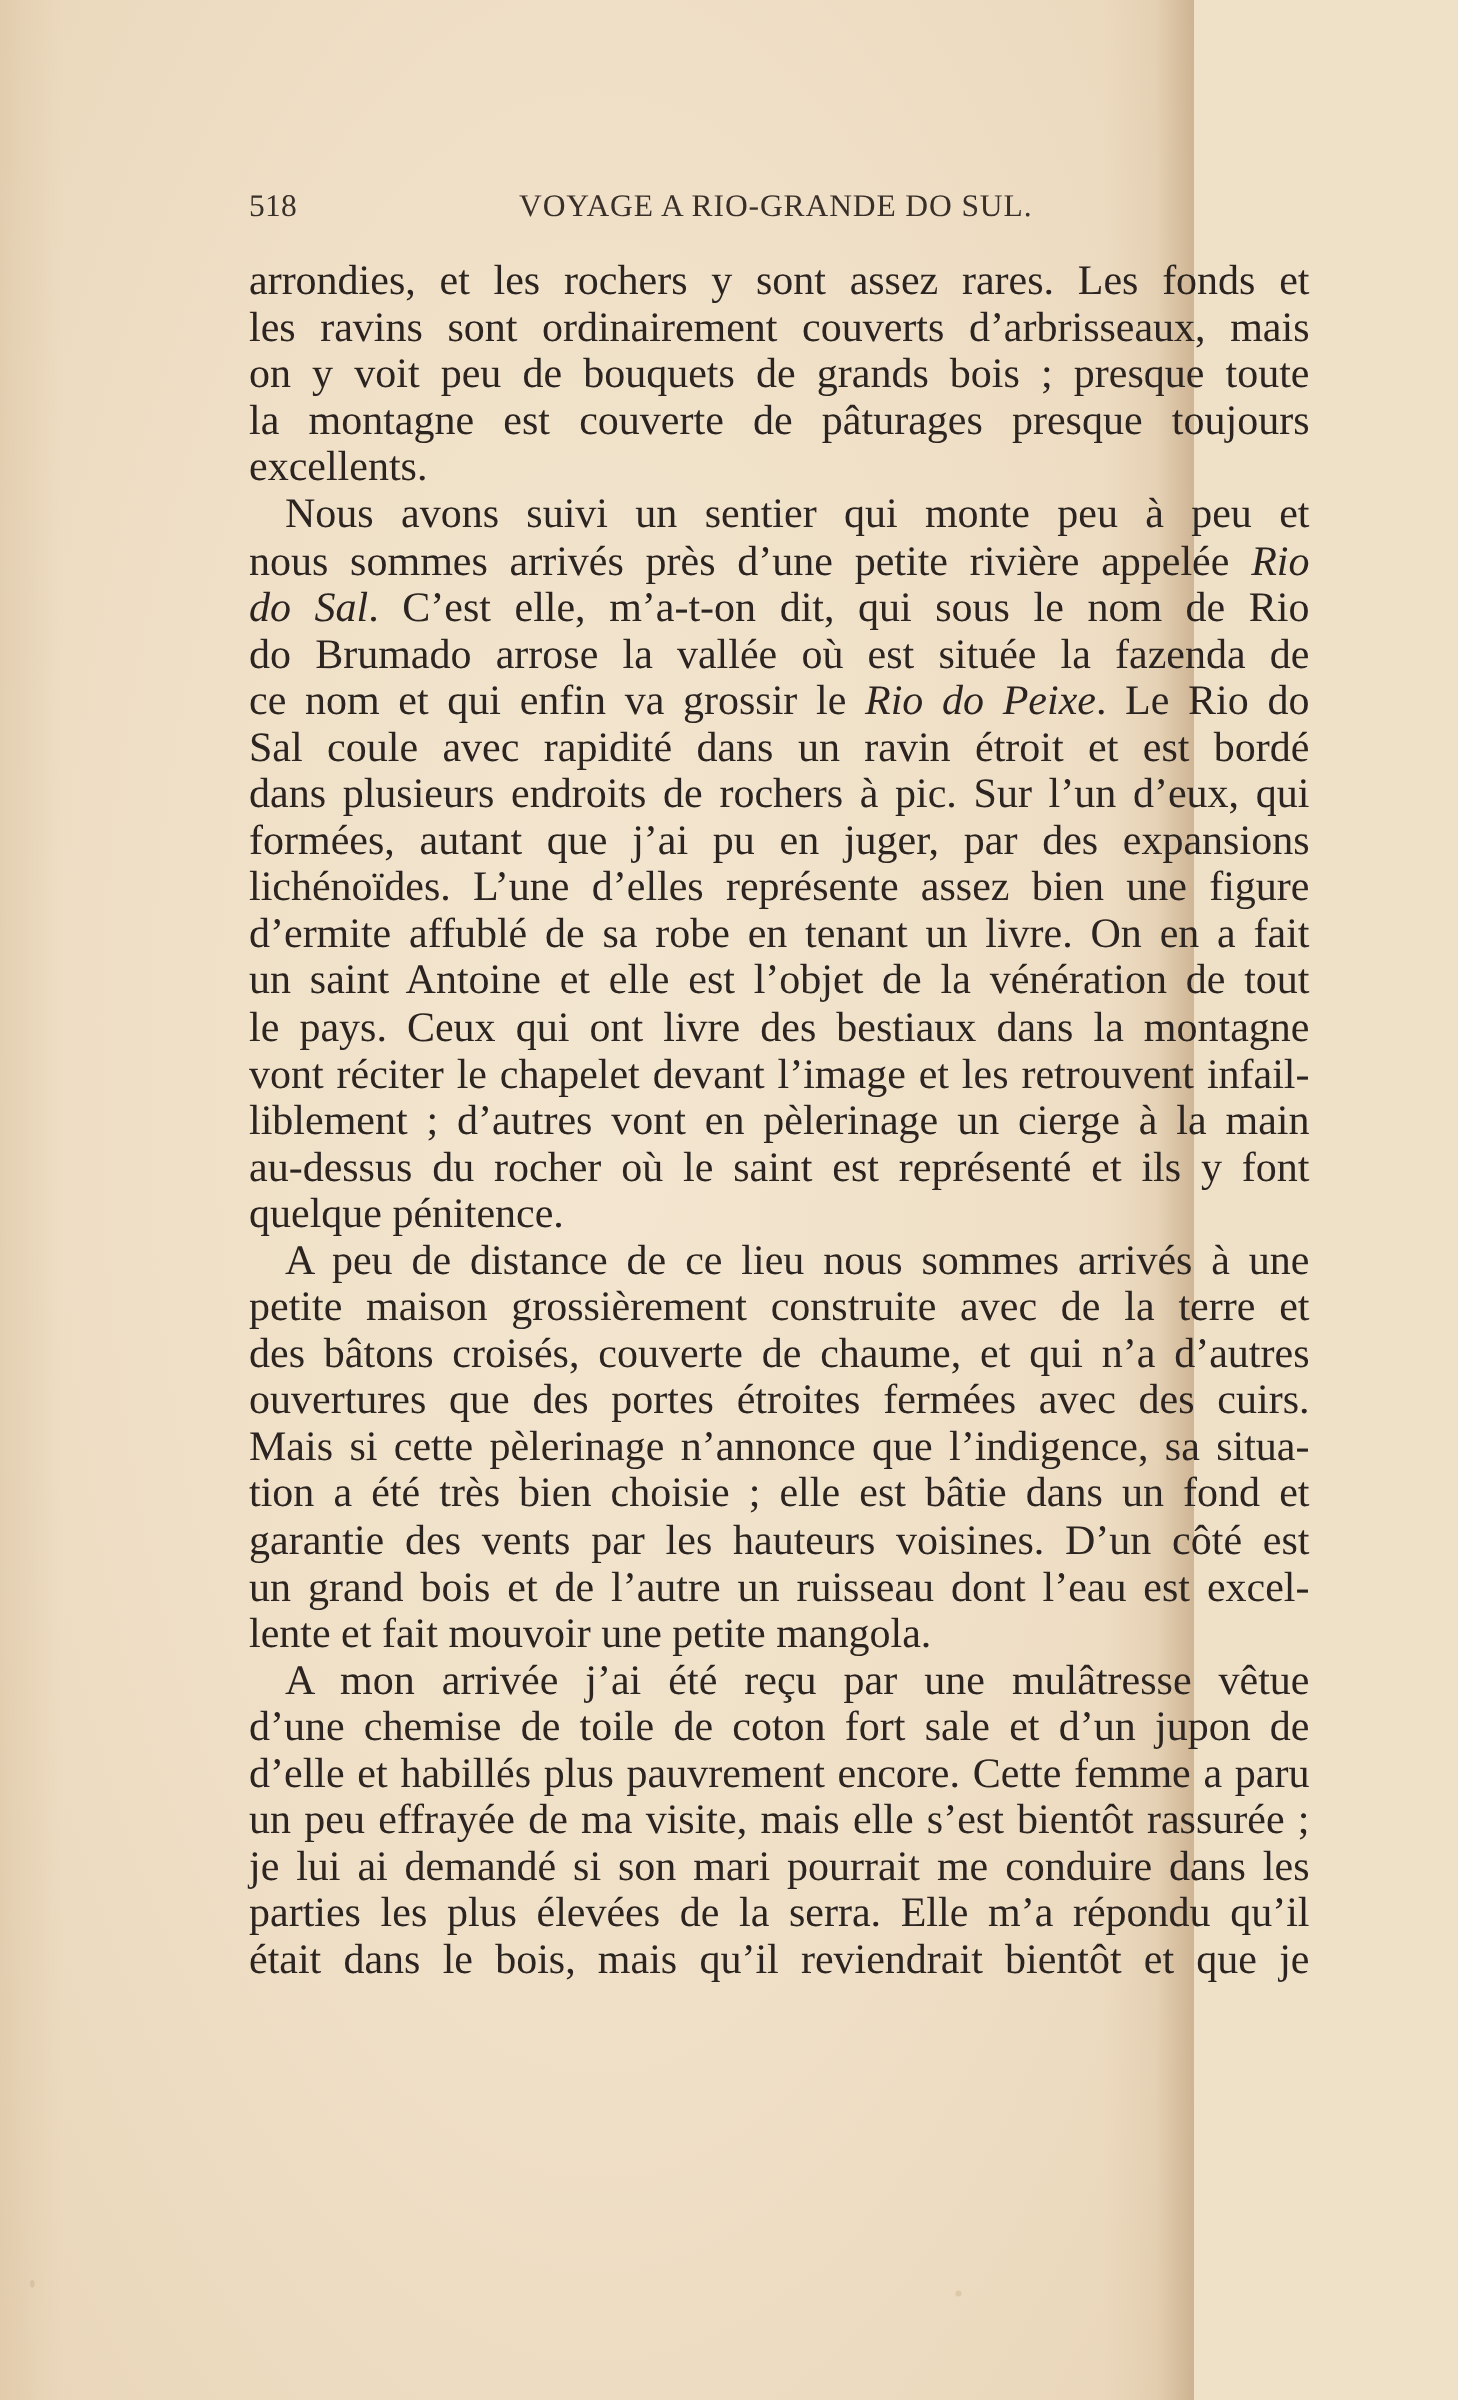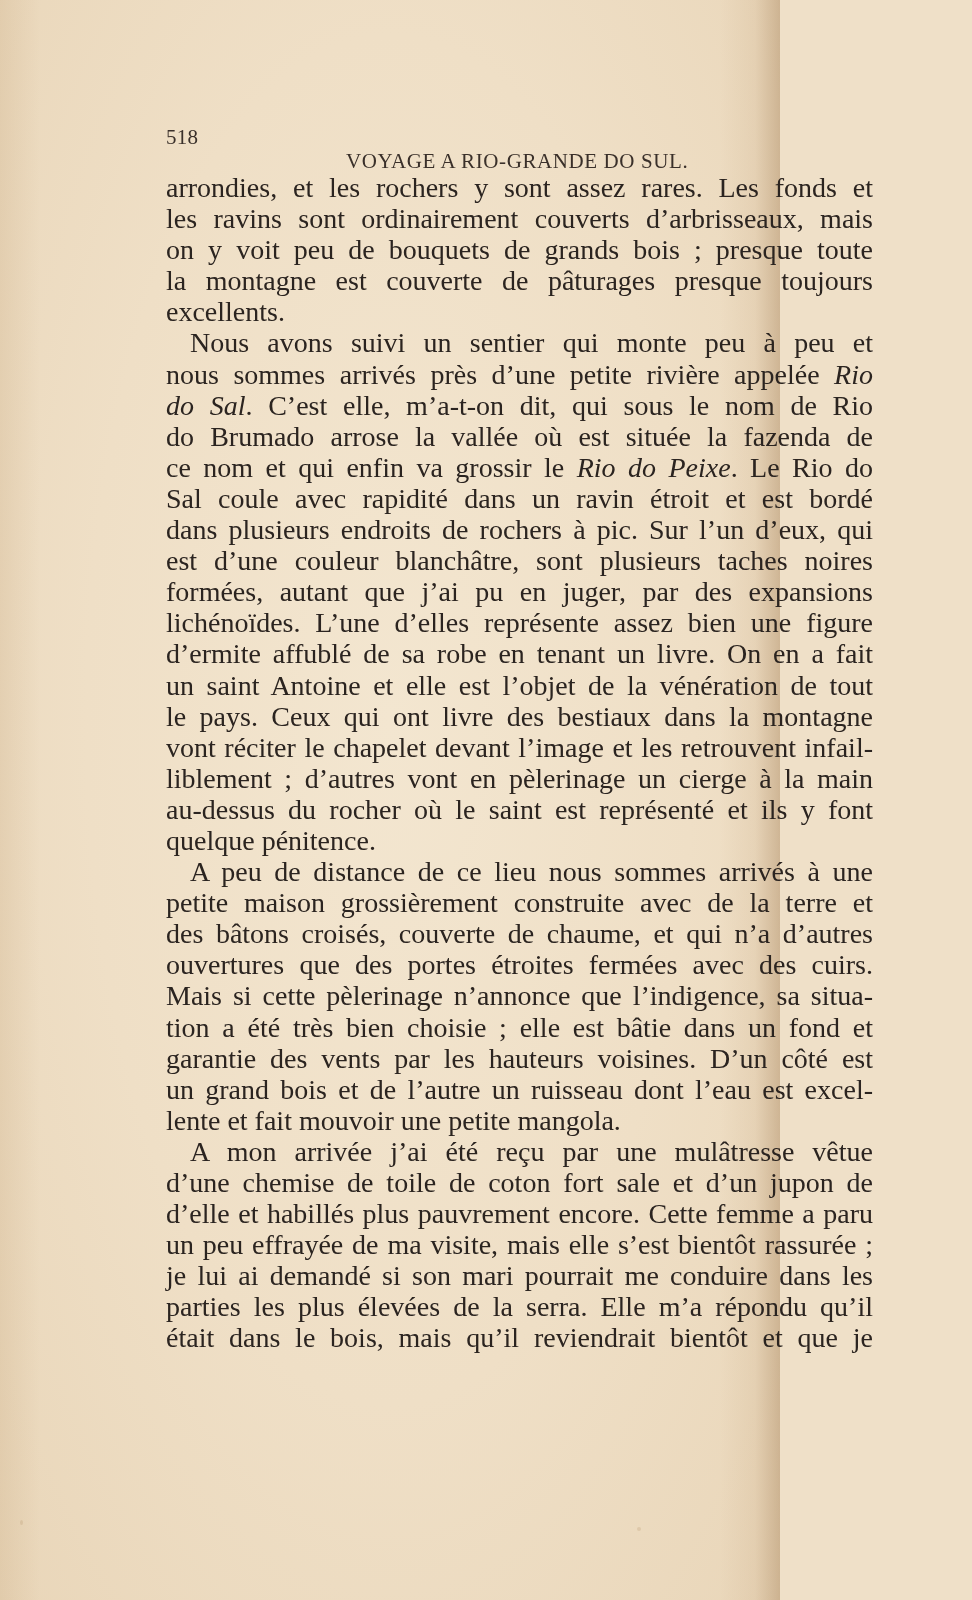--- a/index.html
+++ b/index.html
@@ -15,20 +15,21 @@
     .page {
       position: relative;
       width: 780px;
       height: 1600px;
       background:
         linear-gradient(to right, rgba(200,170,130,0.25) 0px, rgba(200,170,130,0) 40px),
         linear-gradient(to left, rgba(170,135,95,0.45) 0px, rgba(190,155,115,0.15) 25px, rgba(200,170,130,0) 60px),
         radial-gradient(ellipse at 50% 45%, #f3e6d0 0%, #efdfc6 55%, #e9d6b9 100%);
       color: #2b2420;
       font-family: "DejaVu Serif", "Liberation Serif", serif;
+      padding-left: 16px;
     }
     .running-head {
       position: absolute;
       top: 125px;
       left: 166px;
       width: 710px;
       height: 28px;
     }
     .page-number {
       position: absolute;
@@ -40,21 +41,20 @@
       color: #3a302a;
     }
     .running-title {
       position: absolute;
       left: 180px;
       top: 0;
       font-family: "Liberation Serif", serif;
       font-size: 21px;
       letter-spacing: 0.6px;
       color: #3a302a;
-      margin-top: 24px;
     }
     .body-text {
       position: absolute;
       top: 172px;
       left: 166px;
       width: 707px;
     }
     .line {
       display: block;
       height: 31.1px;
@@ -96,21 +96,20 @@
       <span class="line"><span>on y voit peu de bouquets de grands bois ; presque toute</span></span>
       <span class="line"><span>la montagne est couverte de pâturages presque toujours</span></span>
       <span class="line last"><span>excellents.</span></span>
       <span class="line indent"><span>Nous avons suivi un sentier qui monte peu à peu et</span></span>
       <span class="line"><span>nous sommes arrivés près d’une petite rivière appelée </span><span class="seg-italic">Rio</span></span>
       <span class="line"><span class="seg-italic">do Sal</span><span>. C’est elle, m’a-t-on dit, qui sous le nom de Rio</span></span>
       <span class="line"><span>do Brumado arrose la vallée où est située la fazenda de</span></span>
       <span class="line"><span>ce nom et qui enfin va grossir le </span><span class="seg-italic">Rio do Peixe</span><span>. Le Rio do</span></span>
       <span class="line"><span>Sal coule avec rapidité dans un ravin étroit et est bordé</span></span>
       <span class="line"><span>dans plusieurs endroits de rochers à pic. Sur l’un d’eux, qui</span></span>
-      <span class="line"><span>est d’une couleur blanchâtre, sont plusieurs taches noires</span></span>
       <span class="line"><span>formées, autant que j’ai pu en juger, par des expansions</span></span>
       <span class="line"><span>lichénoïdes. L’une d’elles représente assez bien une figure</span></span>
       <span class="line"><span>d’ermite affublé de sa robe en tenant un livre. On en a fait</span></span>
       <span class="line"><span>un saint Antoine et elle est l’objet de la vénération de tout</span></span>
       <span class="line"><span>le pays. Ceux qui ont livre des bestiaux dans la montagne</span></span>
       <span class="line"><span>vont réciter le chapelet devant l’image et les retrouvent infail-</span></span>
       <span class="line"><span>liblement ; d’autres vont en pèlerinage un cierge à la main</span></span>
       <span class="line"><span>au-dessus du rocher où le saint est représenté et ils y font</span></span>
       <span class="line last"><span>quelque pénitence.</span></span>
       <span class="line indent"><span>A peu de distance de ce lieu nous sommes arrivés à une</span></span>

